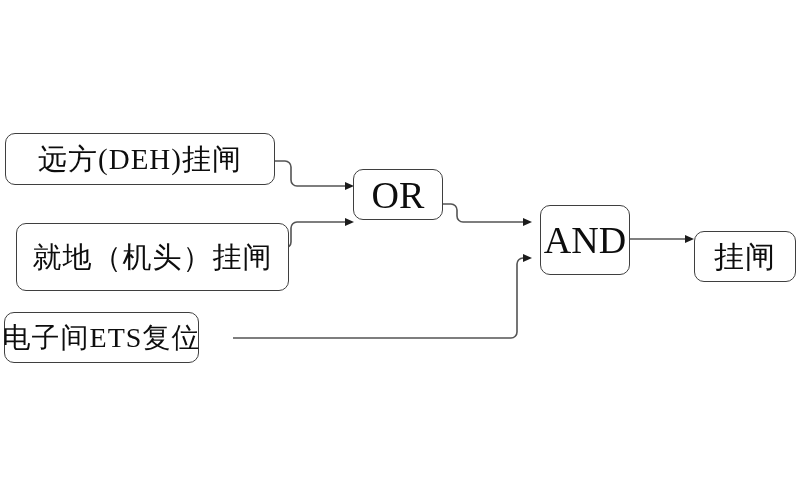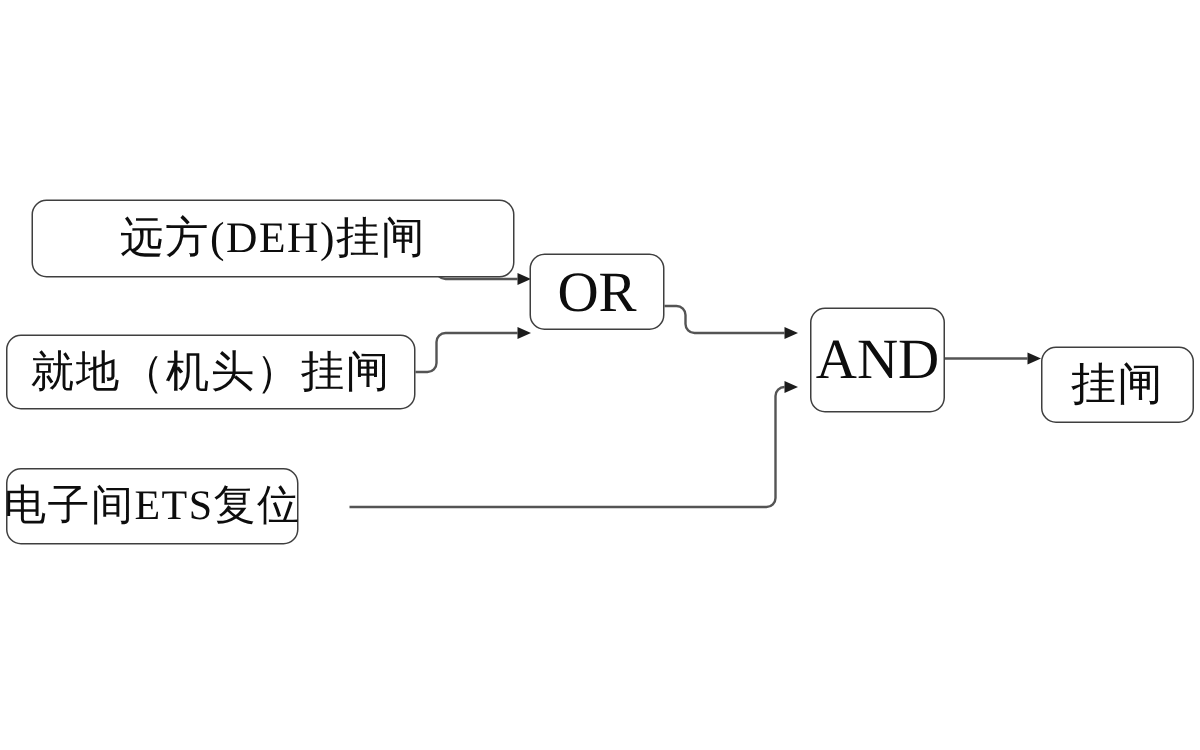--- a/index.html
+++ b/index.html
@@ -23,22 +23,22 @@
     border-radius: 10px;
     display: flex;
     align-items: center;
     justify-content: center;
     color: #0d0d0d;
     white-space: nowrap;
     line-height: 1;
   }
   .node.cjk   { font-size: 29px; letter-spacing: 1px; }
   .node.gate  { font-size: 38px; }
-  #node-input-remote-deh { left: 5px;   top: 133px; width: 322px; height: 52px; margin-left: 16px; }
-  #node-input-local-head { left: 4px;   top: 223px; width: 273px; height: 50px; }
+  #node-input-remote-deh { left: 5px;   top: 133px; width: 270px; height: 52px; }
+  #node-input-local-head { left: 16px;   top: 223px; width: 273px; height: 68px; }
   #node-input-ets-reset  { left: 4px;   top: 312px; width: 195px; height: 51px; font-size: 28px; }
   #node-or-gate          { left: 353px; top: 169px; width: 90px;  height: 51px; }
   #node-and-gate         { left: 540px; top: 205px; width: 90px;  height: 70px; }
   #node-output-latch     { left: 694px; top: 214px; width: 102px; height: 51px; font-size: 30px; margin-top: 17px; }
   #edges {
     position: absolute;
     left: 0; top: 0;
     width: 800px;
     height: 500px;
     pointer-events: none;

